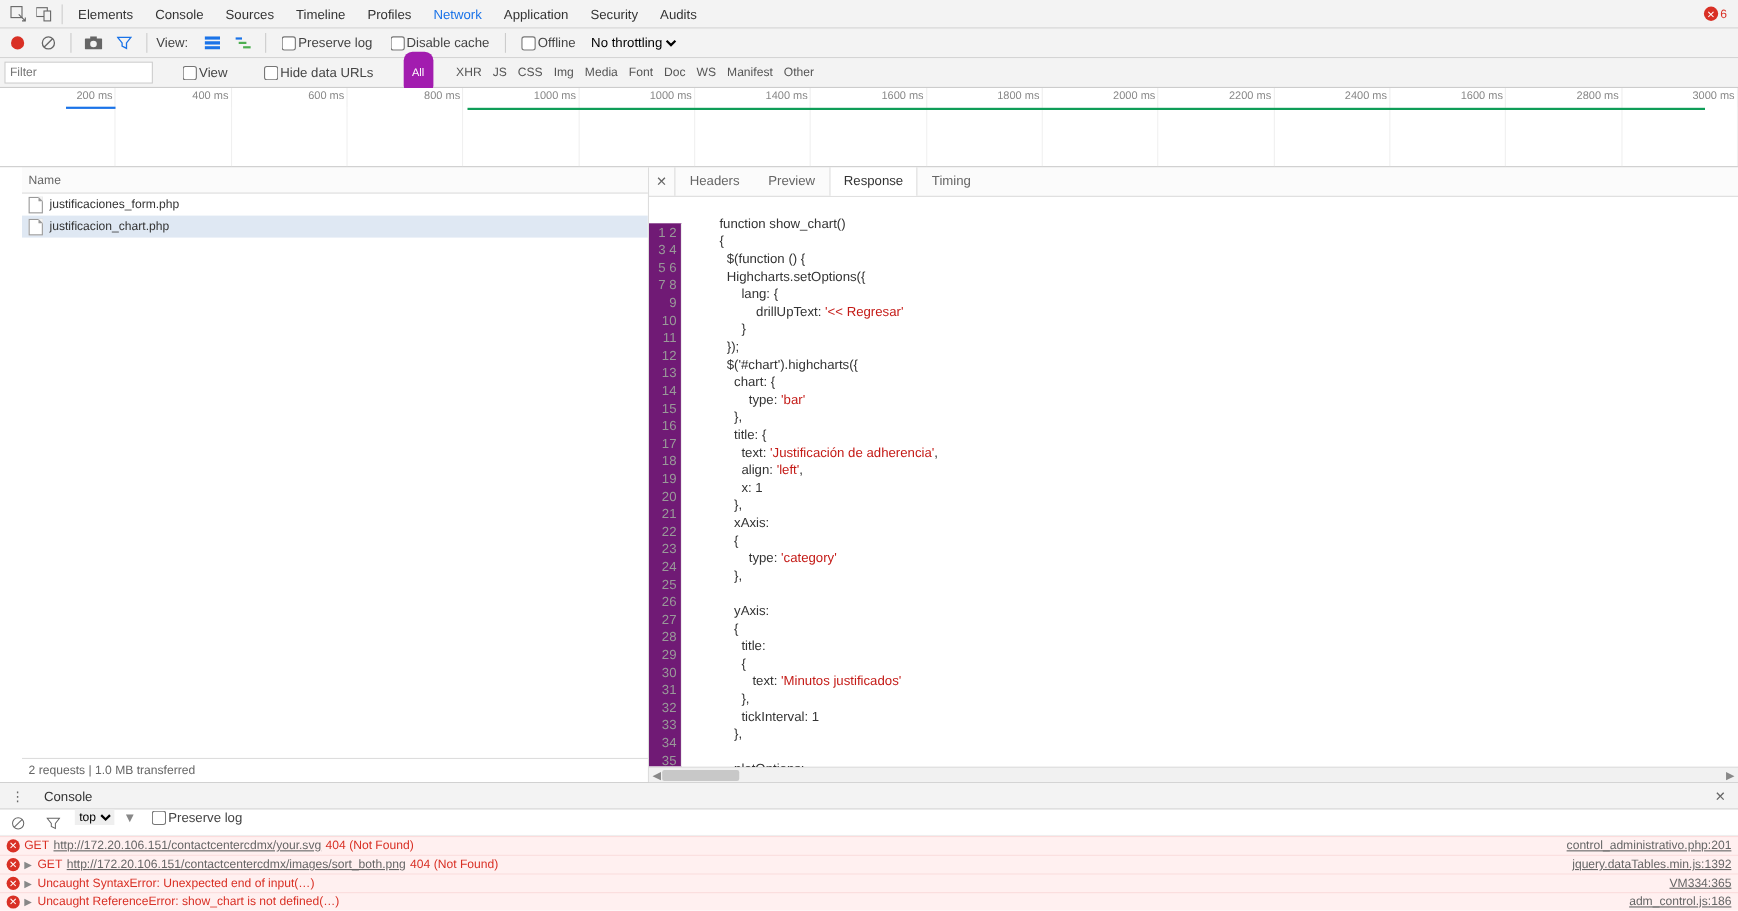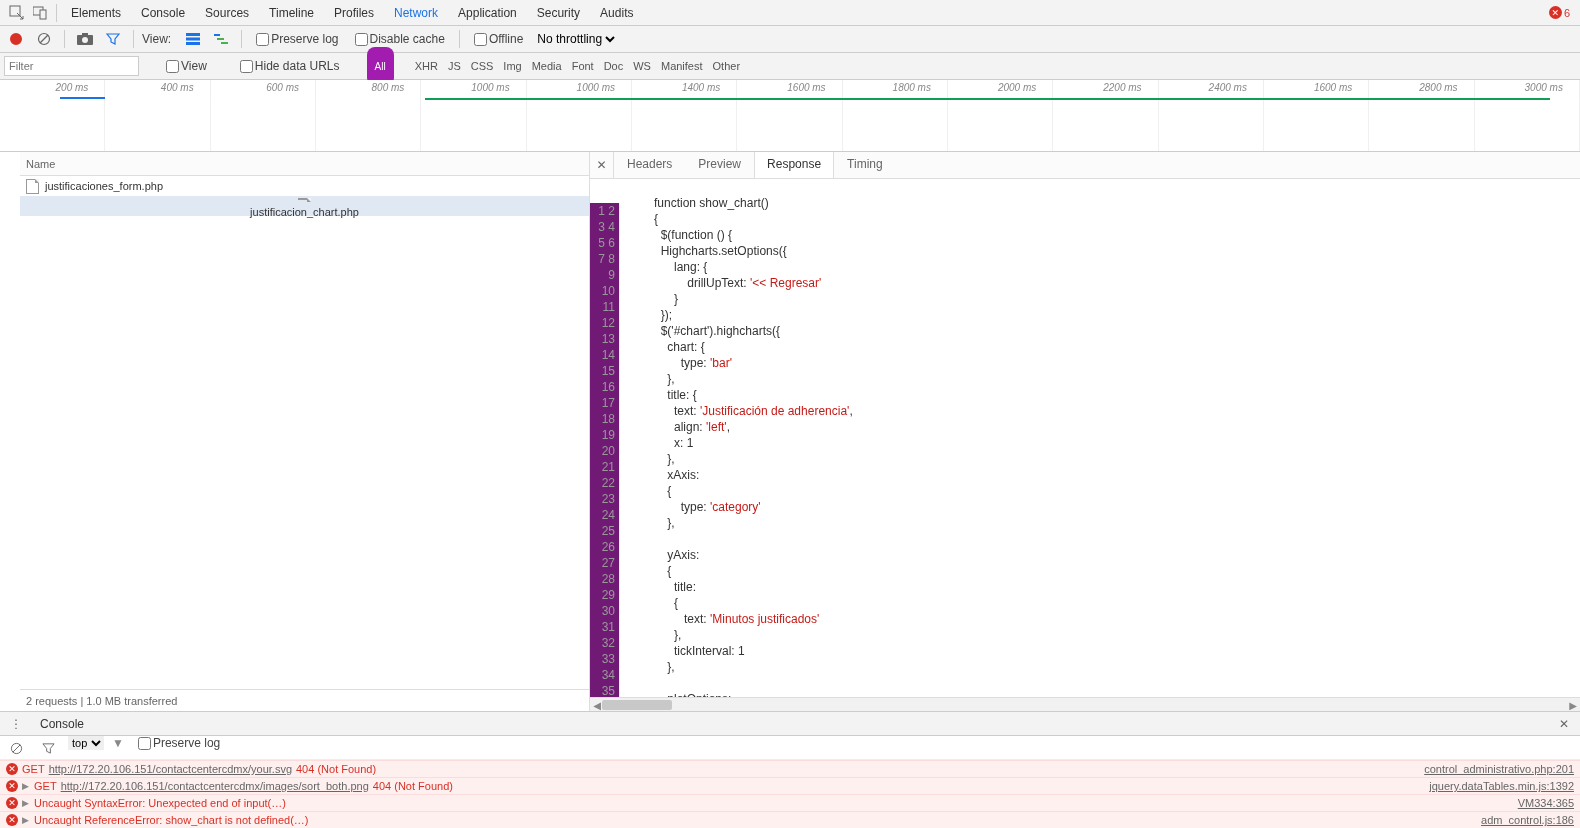--- a/index.html
+++ b/index.html
@@ -18,32 +18,32 @@
 select.throttle { border: none; background: transparent; font-size: 12px; }
 
 .filterbar { background: #f3f3f3; border-bottom: 1px solid #ccc; height: 27px; display: flex; align-items: center; padding: 2px 4px; gap: 21px; }
 .filterbar input[type="text"] { border: 1px solid #ccc; height: 20px; padding: 2px 4px; width: 135px; background: #fff; font-size: 11px; }
 .pill { background: #a21caf; color: #fff; border-radius: 8px; padding: 14px 8px; font-size: 10px; }
 .ftype { color: #555; font-size: 11px; }
 
 .timeline { height: 72px; border-bottom: 1px solid #ccc; position: relative; background: #fff; }
 .timeline .ticks { position: absolute; top: 0; left: 0; right: 0; height: 18px; display: flex; }
 .timeline .tick { flex: 1; position: relative; border-right: 1px solid #eee; font-size: 10px; color: #888; }
-.timeline .tick span { position: absolute; right: 16px; top: 2px; font-style: italic; }
+.timeline .tick span { position: absolute; right: 2px; top: 2px; }
 .timeline .bar1 { position: absolute; top: 17px; left: 60px; width: 45px; height: 2px; background: #1a73e8; }
 .timeline .bar2 { position: absolute; top: 18px; left: 425px; right: 30px; height: 2px; background: #0f9d58; }
 .timeline .grid { position: absolute; top: 18px; left: 0; right: 0; bottom: 0; display: flex; }
 .timeline .grid div { flex: 1; border-right: 1px solid #f0f0f0; }
 
 .main { flex: 1; display: flex; min-height: 0; padding-left: 20px; }
 .leftpane { width: 570px; border-right: 1px solid #ddd; display: flex; flex-direction: column; }
 .leftpane .hdr { border-bottom: 1px solid #ddd; padding: 4px 6px; color: #666; font-size: 11px; background: #fbfbfb; height: 24px; display: flex; align-items: center; }
 .leftpane .rows { flex: 1; overflow: auto; }
 .row { display: flex; align-items: center; gap: 6px; padding: 2px 6px; height: 20px; font-size: 11px; cursor: pointer; }
-.row.selected { background: #dfe8f3; flex-direction: column; }
+.row.selected { background: #dfe8f3; }
 .file-ico { width: 13px; height: 15px; border: 1px solid #999; position: relative; background: #fff; }
 .file-ico::after { content: ""; position: absolute; right: -1px; top: -1px; border-top: 4px solid #f3f3f3; border-left: 4px solid #999; }
 .leftpane .footer { border-top: 1px solid #ddd; padding: 4px 6px; color: #666; font-size: 11px; height: 22px; display: flex; align-items: center; }
 
 .rightpane { flex: 1; display: flex; flex-direction: column; min-width: 0; }
 .rtabs { display: flex; border-bottom: 1px solid #ddd; height: 27px; align-items: stretch; background: #fbfbfb; }
 .rtabs .close { width: 24px; display: flex; align-items: center; justify-content: center; cursor: pointer; color: #666; border-right: 1px solid #ddd; }
 .rtabs .rtab { padding: 5px 12px; color: #666; cursor: pointer; border-right: 1px solid transparent; border-left: 1px solid transparent; }
 .rtabs .rtab.active { background: #fff; border-left: 1px solid #ddd; border-right: 1px solid #ddd; color: #333; }
 

